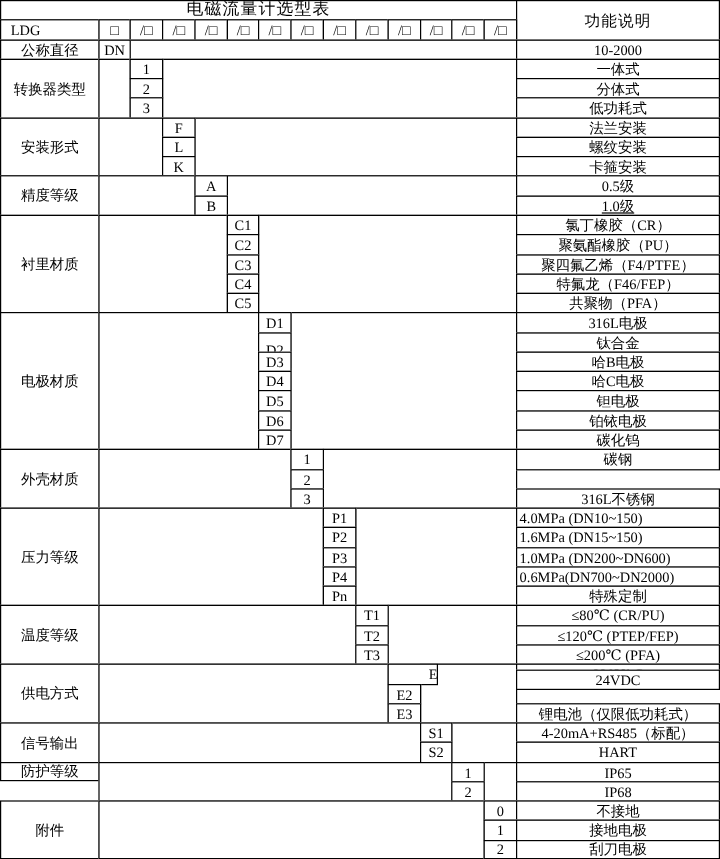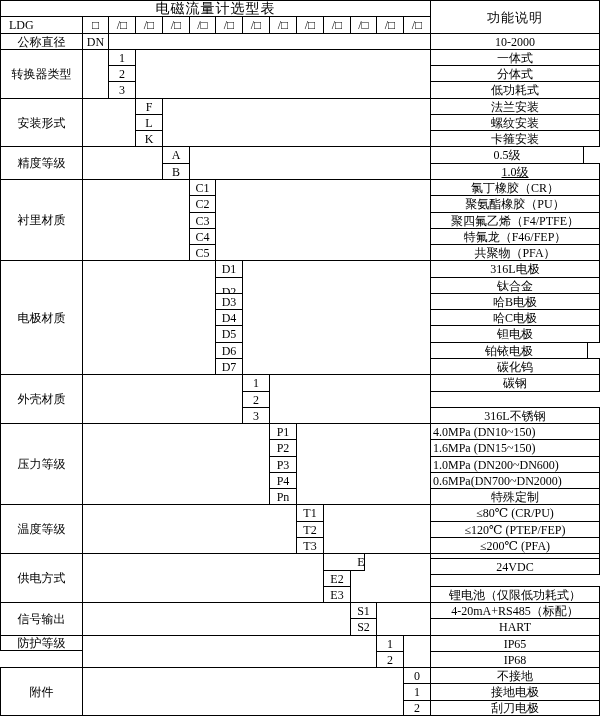--- a/index.html
+++ b/index.html
@@ -69,21 +69,21 @@
     <div class="cell" style="left: 135px; top: 98px; width: 28px; height: 17px;">F</div>
     <div class="cell" style="left: 430px; top: 98px; width: 170px; height: 17px;">法兰安装</div>
     <div class="cell" style="left: 135px; top: 114px; width: 28px; height: 17px;">L</div>
     <div class="cell" style="left: 430px; top: 114px; width: 170px; height: 17px;">螺纹安装</div>
     <div class="cell" style="left: 135px; top: 130px; width: 28px; height: 17px;">K</div>
     <div class="cell" style="left: 0px; top: 146px; width: 83px; height: 34px;">精度等级</div>
     <div class="cell" style="left: 430px; top: 130px; width: 170px; height: 17px;">卡箍安装</div>
     <div class="cell" style="left: 82px; top: 146px; width: 81px; height: 34px;"></div>
     <div class="cell" style="left: 189px; top: 146px; width: 242px; height: 34px;"></div>
     <div class="cell" style="left: 162px; top: 146px; width: 28px; height: 18px;">A</div>
-    <div class="cell" style="left: 430px; top: 146px; width: 154px; height: 18px; font-family: Liberation Serif, serif;">0.5级</div>
+    <div class="cell" style="left: 430px; top: 146px; width: 170px; height: 18px; font-family: Liberation Serif, serif;">0.5级</div>
     <div class="cell" style="left: 162px; top: 163px; width: 28px; height: 17px;">B</div>
     <div class="cell" style="left: 430px; top: 163px; width: 170px; height: 17px; text-decoration: underline;">1.0级</div>
     <div class="cell" style="left: 0px; top: 179px; width: 83px; height: 82px;">衬里材质</div>
     <div class="cell" style="left: 82px; top: 179px; width: 108px; height: 82px;"></div>
     <div class="cell" style="left: 215px; top: 179px; width: 216px; height: 82px;"></div>
     <div class="cell" style="left: 189px; top: 179px; width: 27px; height: 17px;">C1</div>
     <div class="cell" style="left: 430px; top: 179px; width: 170px; height: 17px;">氯丁橡胶（CR）</div>
     <div class="cell" style="left: 189px; top: 195px; width: 27px; height: 18px;">C2</div>
     <div class="cell" style="left: 430px; top: 195px; width: 170px; height: 18px;">聚氨酯橡胶（PU）</div>
     <div class="cell" style="left: 189px; top: 212px; width: 27px; height: 17px;">C3</div>
@@ -99,21 +99,21 @@
     <div class="cell" style="left: 430px; top: 260px; width: 170px; height: 18px;">316L电极</div>
     <div class="cell" style="left: 215px; top: 277px; width: 28px; height: 30px;">D2</div>
     <div class="cell" style="left: 430px; top: 277px; width: 170px; height: 17px;">钛合金</div>
     <div class="cell" style="left: 215px; top: 293px; width: 28px; height: 17px;">D3</div>
     <div class="cell" style="left: 430px; top: 293px; width: 170px; height: 17px;">哈B电极</div>
     <div class="cell" style="left: 215px; top: 309px; width: 28px; height: 17px;">D4</div>
     <div class="cell" style="left: 430px; top: 309px; width: 170px; height: 17px;">哈C电极</div>
     <div class="cell" style="left: 215px; top: 325px; width: 28px; height: 18px;">D5</div>
     <div class="cell" style="left: 430px; top: 325px; width: 170px; height: 18px;">钽电极</div>
     <div class="cell" style="left: 215px; top: 342px; width: 28px; height: 17px; text-align: right;">D6</div>
-    <div class="cell" style="left: 430px; top: 342px; width: 158px; height: 17px;">铂铱电极</div>
+    <div class="cell" style="left: 430px; top: 342px; width: 170px; height: 17px;">铂铱电极</div>
     <div class="cell" style="left: 215px; top: 358px; width: 28px; height: 17px;">D7</div>
     <div class="cell" style="left: 430px; top: 358px; width: 170px; height: 17px;">碳化钨</div>
     <div class="cell" style="left: 0px; top: 374px; width: 83px; height: 50px;">外壳材质</div>
     <div class="cell" style="left: 82px; top: 374px; width: 161px; height: 50px;"></div>
     <div class="cell" style="left: 269px; top: 374px; width: 162px; height: 50px;"></div>
     <div class="cell" style="left: 242px; top: 374px; width: 28px; height: 18px;">1</div>
     <div class="cell" style="left: 430px; top: 374px; width: 170px; height: 18px;">碳钢</div>
     <div class="cell" style="left: 242px; top: 391px; width: 28px; height: 17px;">2</div>
     <div class="cell" style="left: 242px; top: 407px; width: 28px; height: 17px;">3</div>
     <div class="cell" style="left: 430px; top: 407px; width: 170px; height: 17px;">316L不锈钢</div>

